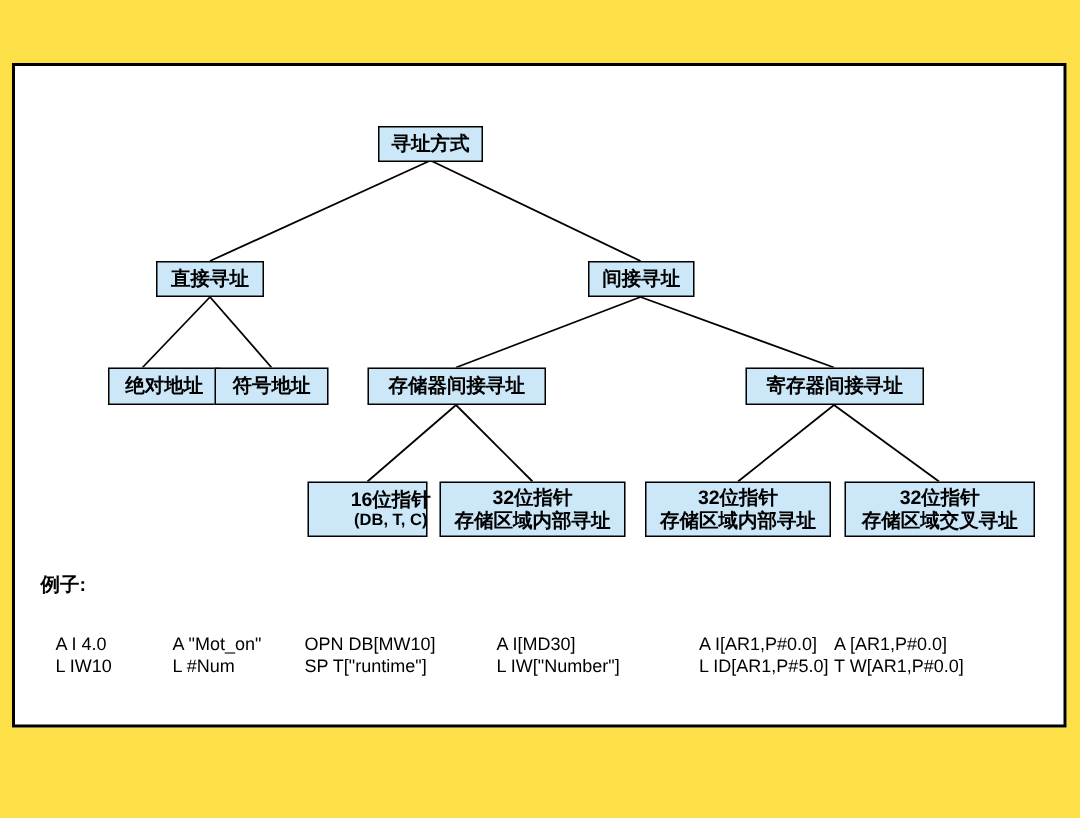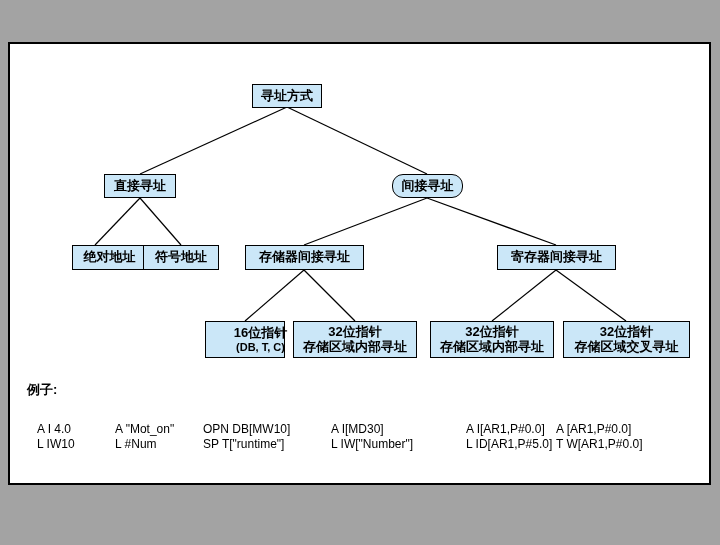--- a/index.html
+++ b/index.html
@@ -10,21 +10,21 @@
   body {
     width: 720px;
     height: 545px;
     font-family: "Liberation Sans", "DejaVu Sans", sans-serif;
     overflow: hidden;
   }
   #canvas {
     position: relative;
     width: 720px;
     height: 545px;
-    background: #a3a3a3;
+    background: #fde047;
   }
   
   #frame {
     position: absolute;
     left: 8px;
     top: 42px;
     width: 703px;
     height: 443px;
     border: 2px solid #000000;
     box-sizing: border-box;
@@ -109,21 +109,21 @@
     </g>
   </svg>
 
   <div class="node" style="left:252px; top:84px; width:70px; height:24px;">
     <span class="line1 cjk">寻址方式</span>
   </div>
 
   <div class="node" style="left:104px; top:174px; width:72px; height:24px;">
     <span class="line1 cjk">直接寻址</span>
   </div>
-  <div class="node" style="left:392px; top:174px; width:71px; height:24px;border-radius:11px;">
+  <div class="node" style="left:392px; top:174px; width:71px; height:24px;">
     <span class="line1 cjk">间接寻址</span>
   </div>
 
   <div class="node" style="left:72px; top:245px; width:75px; height:25px;">
     <span class="line1 cjk">绝对地址</span>
   </div>
   <div class="node" style="left:143px; top:245px; width:76px; height:25px;">
     <span class="line1 cjk">符号地址</span>
   </div>
   <div class="node" style="left:245px; top:245px; width:119px; height:25px;">

